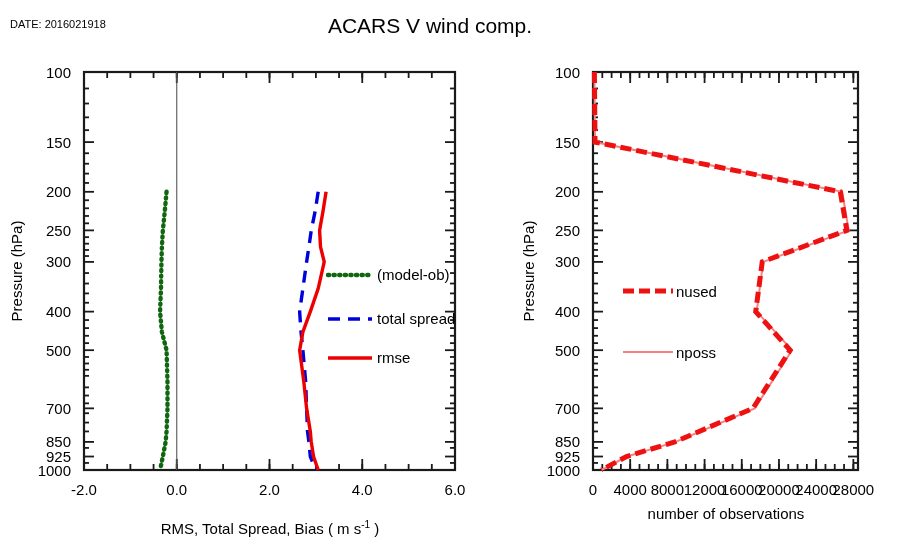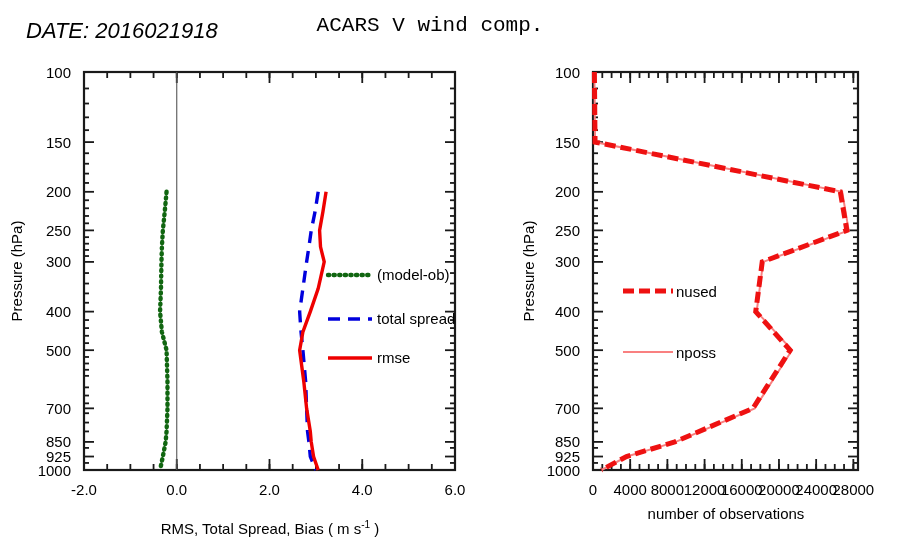--- a/index.html
+++ b/index.html
@@ -6,26 +6,26 @@
   body {
     width:900px; height:560px;
     background:#ffffff;
     font-family:"Liberation Sans", sans-serif;
     color:#000000;
     overflow:hidden;
     position:relative;
   }
   #root { position:absolute; left:0; top:0; width:900px; height:560px; }
   .date-label {
-    position:absolute; left:26px; top:18px;
-    font-size:22px; letter-spacing:0px; white-space:nowrap;font-style:italic;
+    position:absolute; left:10px; top:18px;
+    font-size:11px; letter-spacing:0px; white-space:nowrap;
   }
   .main-title {
     position:absolute; left:0; top:14px; width:900px;
-    text-align:center; font-size:21px; white-space:nowrap;font-family:Liberation Mono, monospace;
+    text-align:center; font-size:21px; white-space:nowrap;
   }
   .main-title .inner { display:inline-block; margin-left:-40px; }
   svg { position:absolute; left:0; top:0; }
   text { font-family:"Liberation Sans", sans-serif; fill:#000; }
   .tick-lbl { font-size:15px; }
   .ax-title { font-size:15px; }
   .leg-lbl { font-size:15px; }
   .sup { font-size:10px; }
 </style>
 </head>

